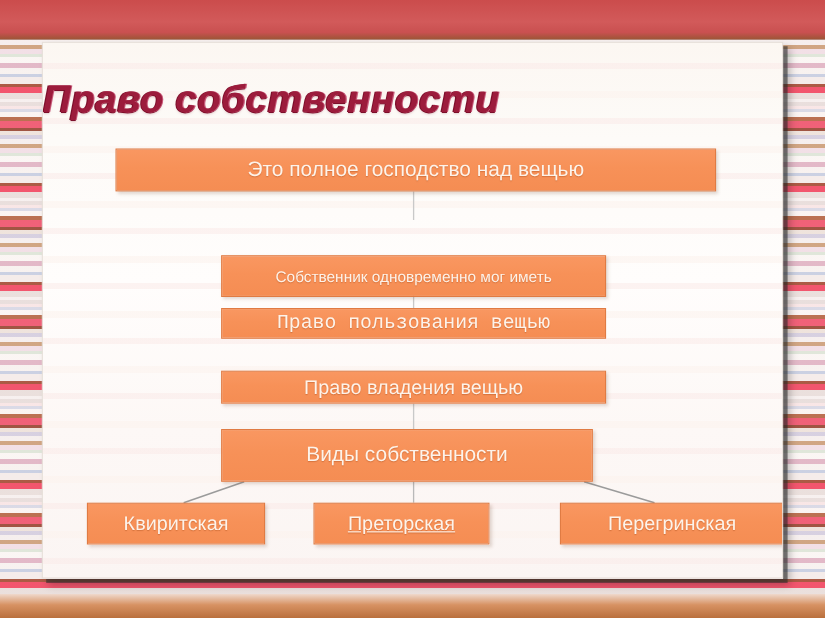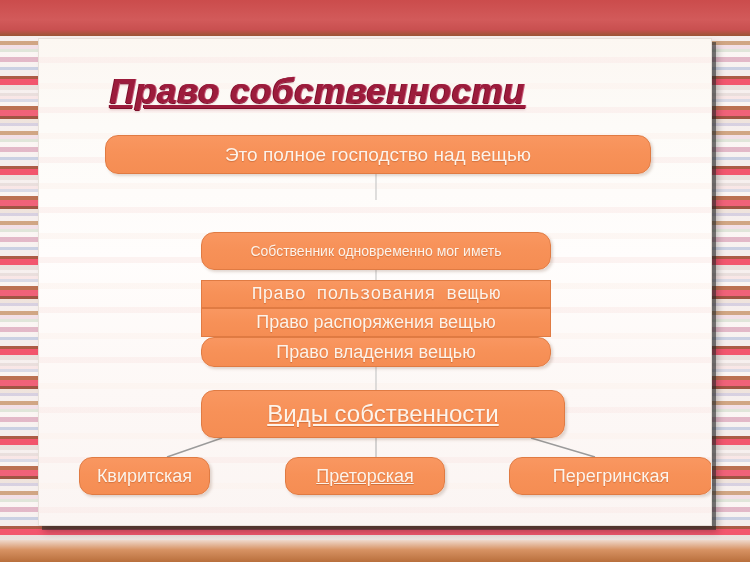--- a/index.html
+++ b/index.html
@@ -89,61 +89,58 @@
     border: 1px solid #e7e0da;
     box-shadow: 4px 4px 0 rgba(40,40,40,0.55), 6px 6px 7px rgba(0,0,0,0.25);
     overflow: hidden;
   }
 
   
   #title {
     position: absolute;
     left: 0; top: 32px;
     width: 557px;
-    text-align: center;
     font-size: 35px;
     font-weight: bold;
     font-style: italic;
     color: #9c1c3c;
     letter-spacing: 0.5px;
     text-shadow:
       1px 0 0 #c85a7a,
       -1px 0 0 #7d0f2b,
       0 1px 0 #7d0f2b,
       0 2px 2px rgba(180,120,130,0.35);
     white-space: nowrap;
-    text-decoration: underline;
   }
 
   
   .node {
     position: absolute;
     background: linear-gradient(to bottom, #f99761 0%, #f79158 45%, #f58d53 100%);
     border: 1px solid #e07b43;
     box-sizing: border-box;
     display: flex;
     align-items: center;
     justify-content: center;
     color: #fdf3ea;
     text-shadow: 0 1px 1px rgba(170,80,30,0.45);
     white-space: nowrap;
   }
   .node.shadowed {
     box-shadow: 2px 2px 3px rgba(120,80,60,0.22);
-    border-radius: 13px;
   }
 
   
   #node-dominion      { left: 66px;  top: 96px;  width: 546px; height: 39px;  font-size: 19px; }
   #node-owner-could   { left: 162px; top: 161px; width: 350px; height: 38px;  font-size: 14px; margin-top: 32px; }
   #node-use           { left: 162px; top: 241px; width: 350px; height: 28px;  font-size: 18px; font-family: Liberation Mono, monospace; }
   #node-dispose       { left: 162px; top: 269px; width: 350px; height: 29px;  font-size: 18px; }
   #node-possess       { left: 162px; top: 298px; width: 350px; height: 30px;  font-size: 18px; }
-  #node-types         { left: 162px; top: 351px; width: 364px; height: 48px;  font-size: 24px; text-decoration: underline; }
-  #node-quiritary     { left: 40px;  top: 418px; width: 131px; height: 38px;  font-size: 18px; }
+  #node-types         { left: 162px; top: 351px; width: 338px; height: 48px;  font-size: 19px; }
+  #node-quiritary     { left: 40px;  top: 418px; width: 162px; height: 38px;  font-size: 18px; }
   #node-praetorian    { left: 246px; top: 418px; width: 160px; height: 38px;  font-size: 18px; text-decoration: underline; }
   #node-peregrine     { left: 470px; top: 418px; width: 204px; height: 38px;  font-size: 18px; }
 
   
   #connectors {
     position: absolute;
     left: 0; top: 0;
     width: 672px;
     height: 486px;
     pointer-events: none;
@@ -173,21 +170,20 @@
       <line x1="183" y1="399" x2="128" y2="418" stroke="#9b9b9b" stroke-width="1.4"></line>
       <line x1="492" y1="399" x2="556" y2="418" stroke="#9b9b9b" stroke-width="1.4"></line>
     </svg>
 
     <div class="node shadowed" id="node-dominion">Это полное господство над вещью</div>
 
     <div class="node shadowed" id="node-owner-could">Собственник одновременно мог иметь</div>
 
     <div class="node" id="node-use">Право пользования вещью</div>
 
-    <div class="node" id="node-dispose">Право распоряжения вещью</div>
 
     <div class="node shadowed" id="node-possess">Право владения вещью</div>
 
     <div class="node shadowed" id="node-types">Виды собственности</div>
 
     <div class="node shadowed" id="node-quiritary">Квиритская</div>
 
     <div class="node shadowed" id="node-praetorian">Преторская</div>
 
     <div class="node shadowed" id="node-peregrine">Перегринская</div>

